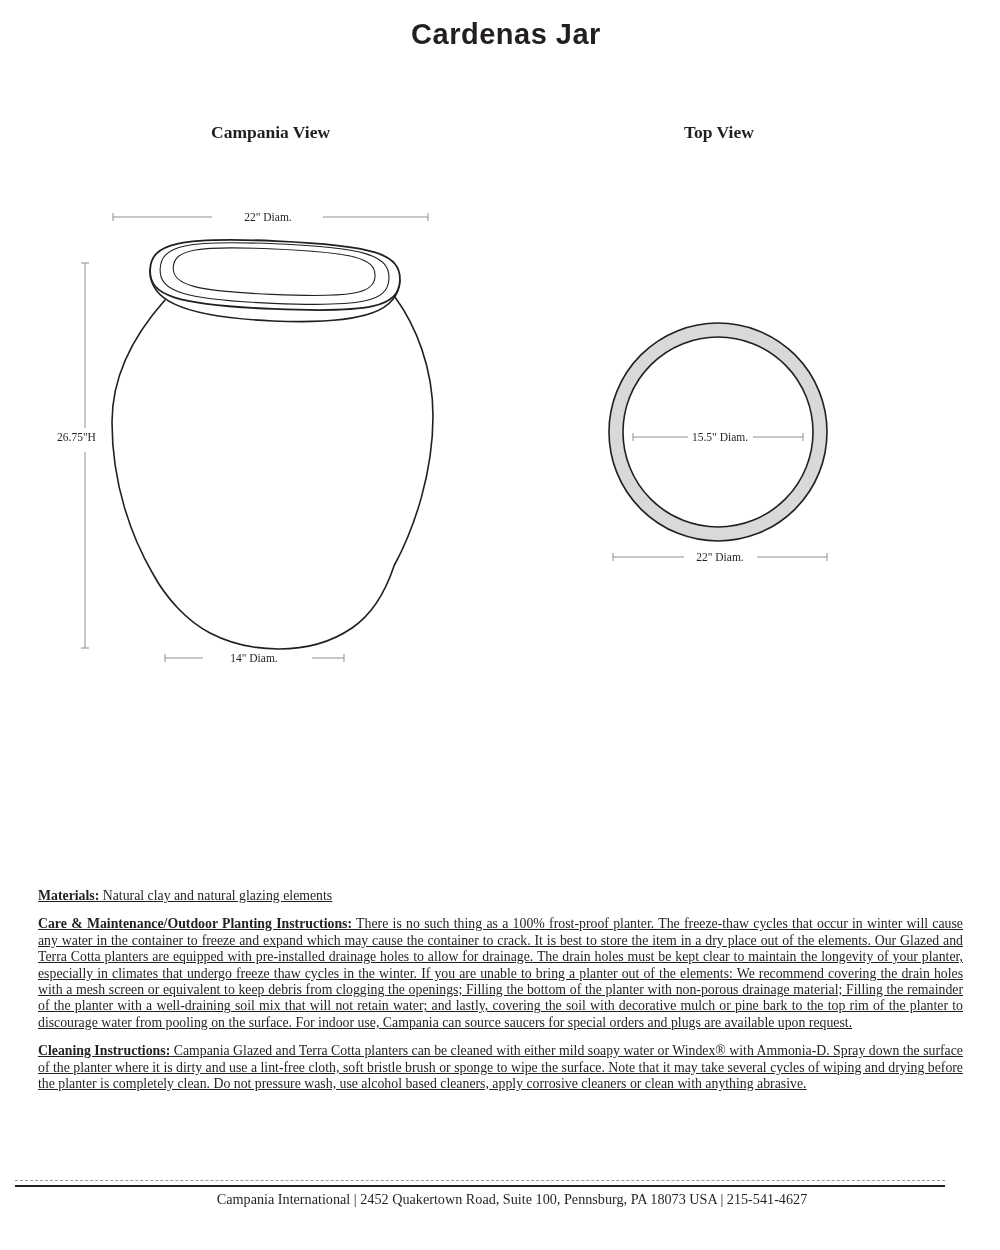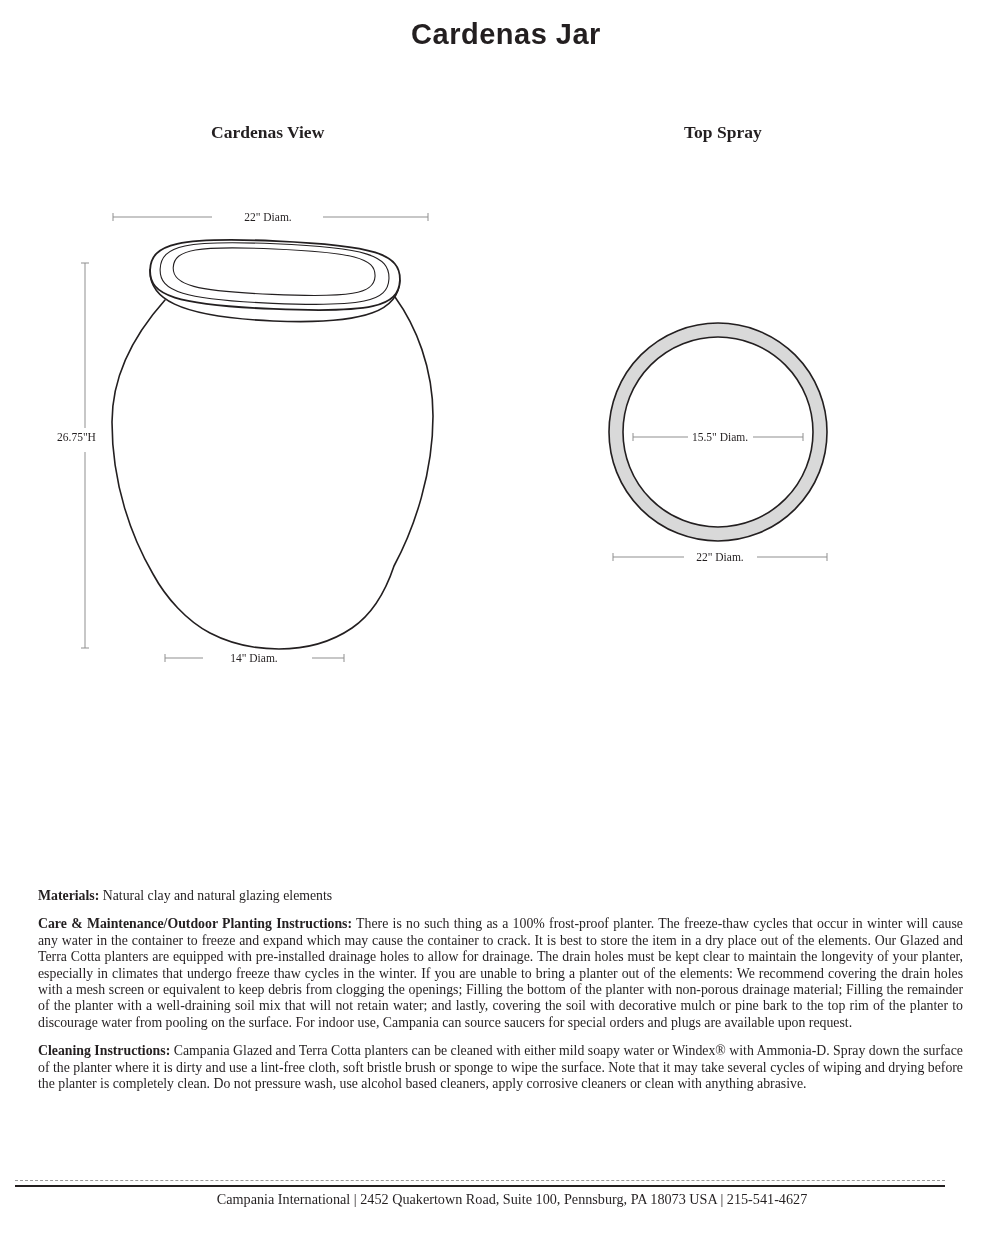--- a/index.html
+++ b/index.html
@@ -27,21 +27,21 @@
   .drawing-line{fill:none;stroke:var(--ink);stroke-width:1.6;stroke-linejoin:round;stroke-linecap:round;}
   .thin-line{fill:none;stroke:var(--ink);stroke-width:1.1;}
   .dim-line{stroke:var(--dim-line);stroke-width:1;fill:none;}
   .dim-text{font-family:"Liberation Serif", serif;font-size:11.5px;fill:var(--ink);}
   .ring-outer{fill:var(--ring-fill);stroke:var(--ink);stroke-width:1.6;}
   .ring-inner{fill:#ffffff;stroke:var(--ink);stroke-width:1.6;}
   .specs{
     position:absolute;left:38px;top:888px;width:925px;
     font-size:13.8px;line-height:16.4px;text-align:justify;
   }
-  .specs p{margin:0 0 12px 0;}
+  .specs p{margin:0 0 12px 0;text-decoration:underline;}
   .specs b{font-weight:bold;}
   .footer{position:absolute;left:0;top:1180px;width:1000px;}
   .footer-rule-dashed{
     position:absolute;left:15px;top:0;width:930px;height:0;
     border-top:1.5px dashed #9a9a9a;
   }
   .footer-rule-solid{
     position:absolute;left:15px;top:5px;width:930px;height:0;
     border-top:2.5px solid var(--ink);
   }
@@ -51,22 +51,22 @@
   }
   .footer-text a{color:var(--link-blue);text-decoration:underline;cursor:pointer;}
 </style>
 </head>
 <body>
 
 <div class="page">
 
   <h1 class="page-title">Cardenas Jar</h1>
 
-  <div class="view-label iso">Cardenas View</div>
-  <div class="view-label top">Top Spray</div>
+  <div class="view-label iso">Campania View</div>
+  <div class="view-label top">Top View</div>
 
   <svg style="left:40px;top:200px;" width="420" height="480" viewBox="0 0 420 480">
 
     <g>
       <line class="dim-line" x1="73" y1="17" x2="172" y2="17"></line>
       <line class="dim-line" x1="283" y1="17" x2="388" y2="17"></line>
       <line class="dim-line" x1="73" y1="13" x2="73" y2="21"></line>
       <line class="dim-line" x1="388" y1="13" x2="388" y2="21"></line>
       <text class="dim-text" x="228" y="21" text-anchor="middle">22" Diam.</text>
     </g>

